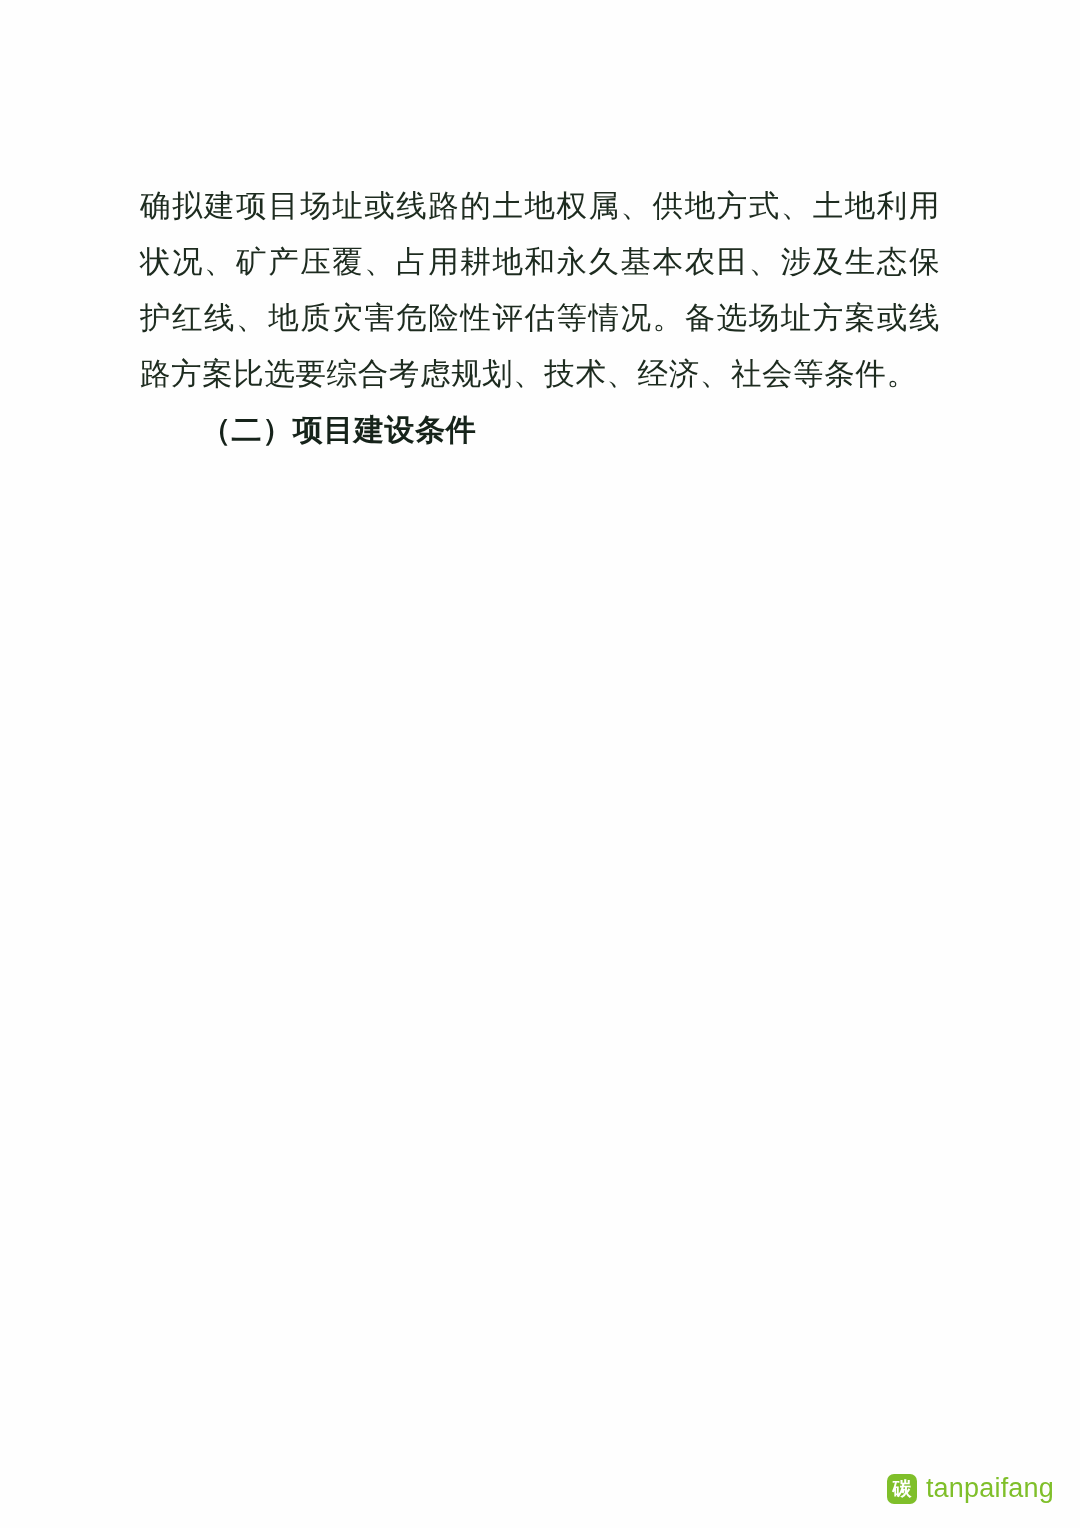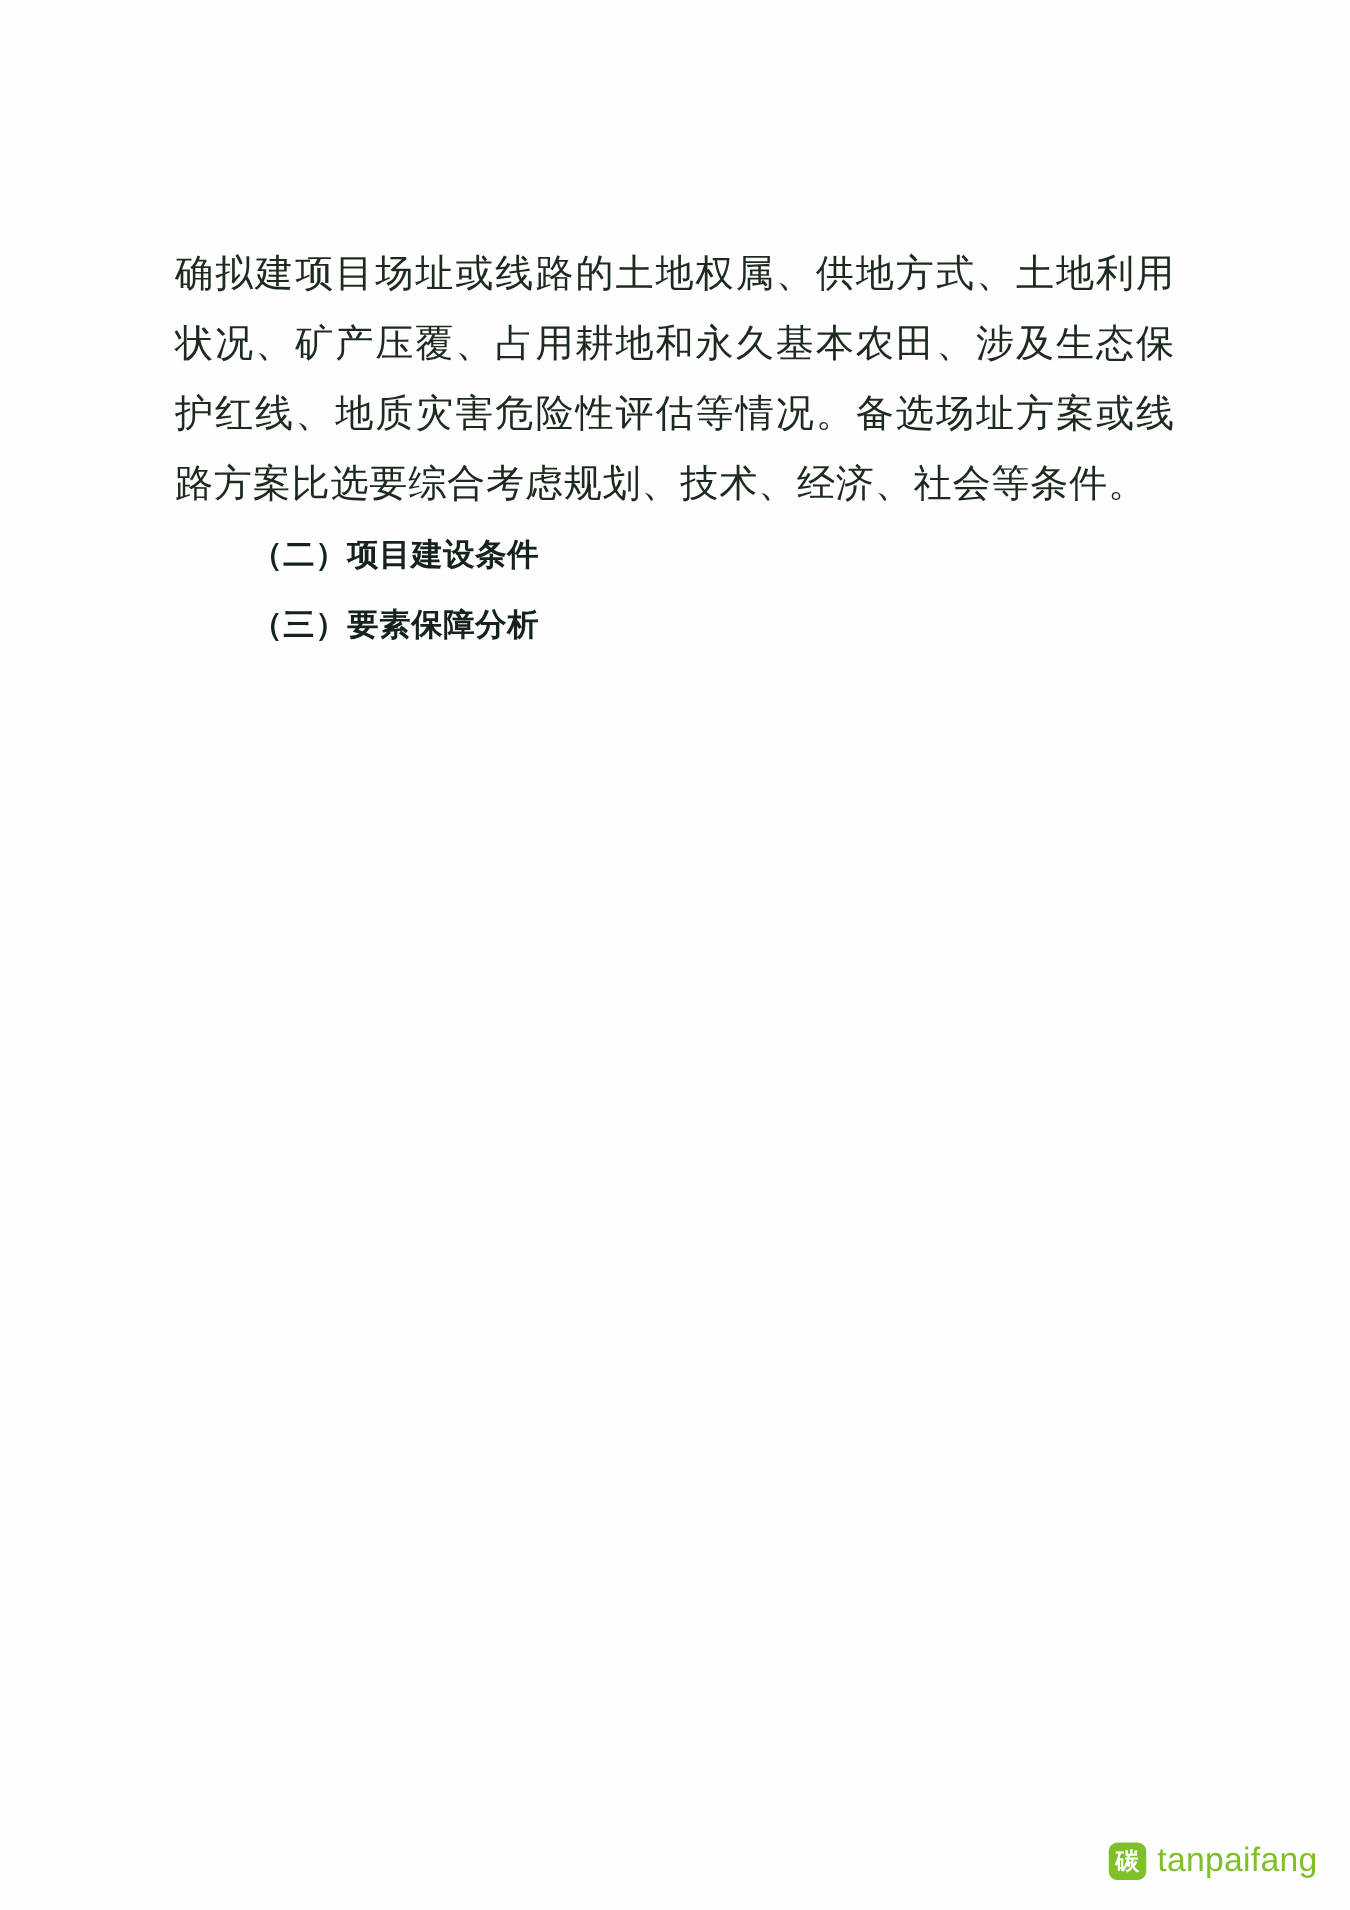--- a/index.html
+++ b/index.html
@@ -14,39 +14,39 @@
     position: relative;
     width: 1080px;
     height: 1528px;
     background: #fefefe;
     overflow: hidden;
     box-sizing: border-box;
   }
   .content {
     position: absolute;
     left: 140px;
-    top: 192px;
+    top: 178px;
     width: 800px;
   }
   .para {
     font-size: 30.5px;
     line-height: 56px;
     color: #1d2b1f;
     letter-spacing: 0.6px;
     text-align: justify;
     text-justify: inter-ideograph;
     margin: 0 0 0 0;
     font-family: "DejaVu Serif", "Liberation Serif", serif;
     font-weight: 400;
   }
   .para.indent {
     text-indent: 61px;
   }
   .heading {
-    font-size: 25px;
+    font-size: 30px;
     line-height: 56px;
     color: #16231a;
     letter-spacing: 0.6px;
     text-indent: 61px;
     font-weight: bold;
     font-family: "DejaVu Serif", "Liberation Serif", serif;
     margin: 0;
   }
   .watermark {
     position: absolute;
@@ -78,21 +78,20 @@
   }
 </style>
 </head>
 <body>
 
 <div class="page">
 
   <div class="content">
     <p class="para">确拟建项目场址或线路的土地权属、供地方式、土地利用状况、矿产压覆、占用耕地和永久基本农田、涉及生态保护红线、地质灾害危险性评估等情况。备选场址方案或线路方案比选要综合考虑规划、技术、经济、社会等条件。</p>
     <p class="heading">（二）项目建设条件</p>
-    <p class="heading">（三）要素保障分析</p>
   </div>
 
   <div class="watermark">
     <span class="wm-badge">碳</span>
     <span class="wm-text">tanpaifang</span>
   </div>
 
 </div>
 
 </body></html>

